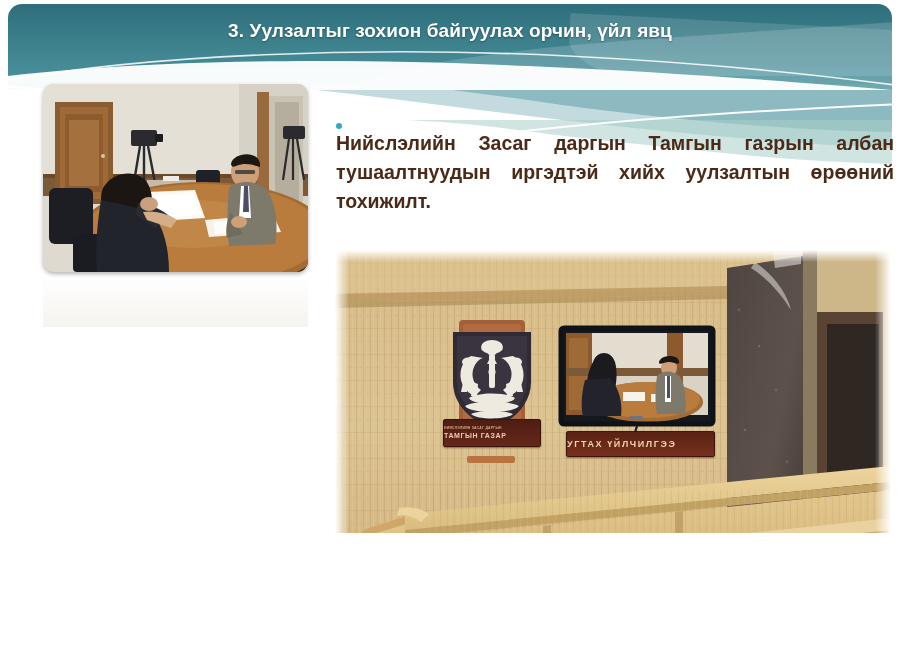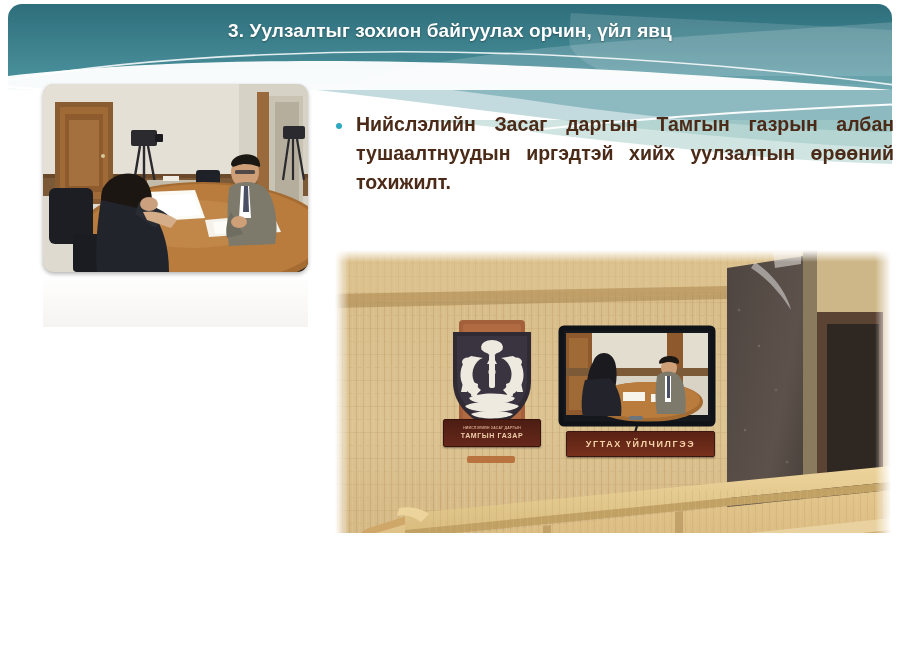--- a/index.html
+++ b/index.html
@@ -136,20 +136,21 @@
 
   
   #bullet-block {
     position: absolute;
     left: 336px;
     top: 110px;
     width: 558px;
     z-index: 8;
     display: flex;
     align-items: flex-start;
+    flex-direction: column;
   }
   #bullet-dot {
     flex: 0 0 auto;
     width: 6px;
     height: 6px;
     border-radius: 50%;
     background: #2fa8c4;
     margin-top: 13px;
     margin-right: 14px;
   }
@@ -189,21 +190,20 @@
   }
   .lobby-scene { position: absolute; left:0; top:0; width:556px; height:392px; }
 
   
   .sign-plate {
     position: absolute;
     border-radius: 2px;
     box-shadow: 0 1px 2px rgba(0,0,0,0.45);
     display: flex;
     flex-direction: column;
-    align-items: center;
     justify-content: center;
     z-index: 5;
   }
   #sign-tamgyn {
     left: 108px; top: 169px;
     width: 96px; height: 26px;
     background: linear-gradient(180deg,#4d1d13,#66281a);
     border: 1px solid #3a140c;
   }
   #sign-tamgyn-top {

